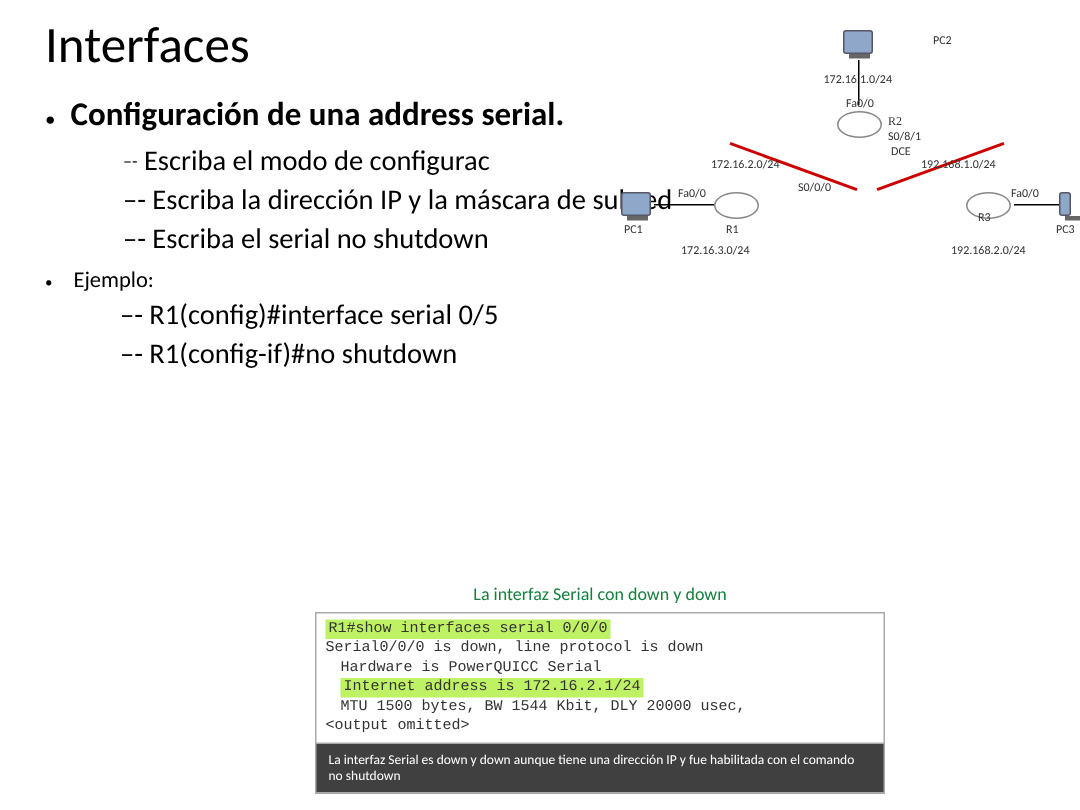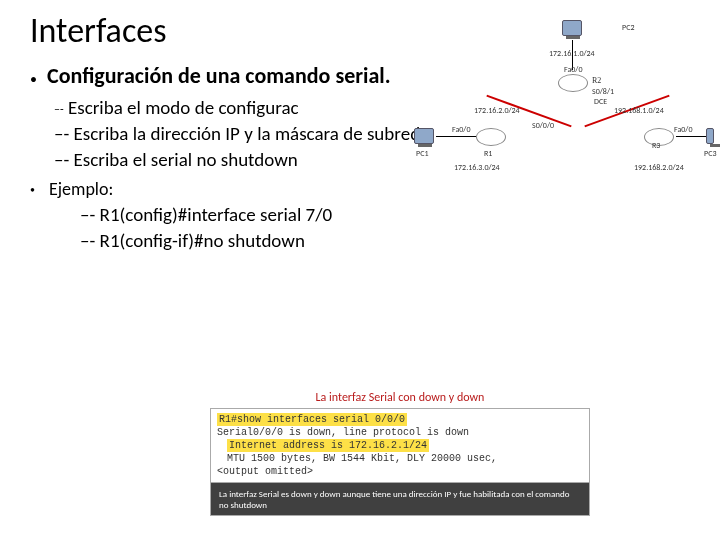--- a/index.html
+++ b/index.html
@@ -14,26 +14,26 @@
   }
   .slide { padding: 10px 30px 0 30px; }
   .title {
     font-size: 34px;
     font-weight: 400;
     margin-bottom: 12px;
   }
   .bullet-row { display: flex; align-items: flex-start; }
   .dot { font-size: 14px; margin-right: 10px; margin-top: 8px; }
   .main-bullet-text { font-size: 22px; font-weight: bold; line-height: 1.2; }
-  .sub-bullets { margin-left: 24px; margin-top: 6px; }
+  .sub-bullets { margin-left: 52px; margin-top: 6px; }
   .sub-item { font-size: 19px; line-height: 1.35; }
   .sub-item .dash { font-size: 12px; vertical-align: middle; }
   .ej-row { display: flex; align-items: center; margin-top: 6px; }
   .ej-dot { font-size: 10px; margin-right: 14px; }
-  .ej-label { font-size: 18px; }
+  .ej-label { font-size: 15px; }
   .ex-bullets { margin-left: 50px; margin-top: 2px; }
   .ex-item { font-size: 19px; line-height: 1.35; }
 
   .topology {
     position: absolute;
     top: 20px;
     right: 6px;
     width: 300px;
     height: 170px;
     font-size: 8px;
@@ -63,64 +63,64 @@
   .tlabel { position:absolute; white-space:nowrap; }
   .redline { position:absolute; background:#c00; height:2px; }
   .blackline { position:absolute; background:#000; height:1px; }
 
   .caption-box {
     position:absolute;
     left: 210px;
     top: 390px;
     width: 380px;
   }
-  .cap-title { font-size: 12px; color:#b91c1c; text-align:center; margin-bottom:4px; }
+  .cap-title { font-size: 12px; color:#15803d; text-align:center; margin-bottom:4px; }
   .term {
     border:1px solid #aaa;
     background:#fff;
     font-family: "Courier New", monospace;
     font-size: 10px;
     line-height: 1.3;
     padding: 4px 6px;
     color:#333;
   }
-  .hl { background:#fde047; display:inline-block; padding:0 2px; }
+  .hl { background:#bef264; display:inline-block; padding:0 2px; }
   .orange-bar {
     background:#404040;
     color:#fff;
     font-size: 9px;
     padding:5px 8px;
     border:1px solid #aaa;
     border-top:none;
   }
 </style>
 </head>
 <body>
 
 <div class="slide">
   <div class="title">Interfaces</div>
 
   <div class="bullet-row">
     <div class="dot">•</div>
-    <div class="main-bullet-text">Configuración de una comando serial.</div>
+    <div class="main-bullet-text">Configuración de una address serial.</div>
   </div>
 
   <div class="sub-bullets">
     <div class="sub-item"><span class="dash">–-</span> <span>Escriba el modo de configurac</span></div>
     <div class="sub-item">–- <span>Escriba la dirección IP y la máscara de subred</span></div>
     <div class="sub-item">–- <span>Escriba el serial no shutdown</span></div>
   </div>
 
   <div class="ej-row">
     <div class="ej-dot">•</div>
     <div class="ej-label">Ejemplo:</div>
   </div>
 
   <div class="ex-bullets">
-    <div class="ex-item">–- <span>R1(config)#interface serial 7/0</span></div>
+    <div class="ex-item">–- <span>R1(config)#interface serial 0/5</span></div>
     <div class="ex-item">–- <span>R1(config-if)#no shutdown</span></div>
   </div>
 </div>
 
 <div class="topology">
   <div class="pc" style="left:148px; top:0;"></div>
   <span class="tlabel" style="left:172px; top:2px;padding-left:36px;">PC2</span>
   <span class="tlabel" style="left:135px; top:28px;">172.16.1.0/24</span>
   <div class="blackline" style="left:158px; top:20px; width:1px; height:30px;"></div>
   <span class="tlabel" style="left:150px; top:44px;">Fa0/0</span>
@@ -153,18 +153,19 @@
 
   <span class="tlabel" style="left:40px; top:142px;">172.16.3.0/24</span>
   <span class="tlabel" style="left:220px; top:142px;">192.168.2.0/24</span>
 </div>
 
 <div class="caption-box">
   <div class="cap-title">La interfaz Serial con down y down</div>
   <div class="term">
     <div><span class="hl">R1#show interfaces serial 0/0/0</span></div>
     <div>Serial0/0/0 is down, line protocol is down</div>
+    <div style="padding-left:10px;">Hardware is PowerQUICC Serial</div>
     <div style="padding-left:10px;"><span class="hl">Internet address is 172.16.2.1/24</span></div>
     <div style="padding-left:10px;">MTU 1500 bytes, BW 1544 Kbit, DLY 20000 usec,</div>
     <div>&lt;output omitted&gt;</div>
   </div>
   <div class="orange-bar">La interfaz Serial es down y down aunque tiene una dirección IP y fue habilitada con el comando no shutdown</div>
 </div>
 
 </body></html>

